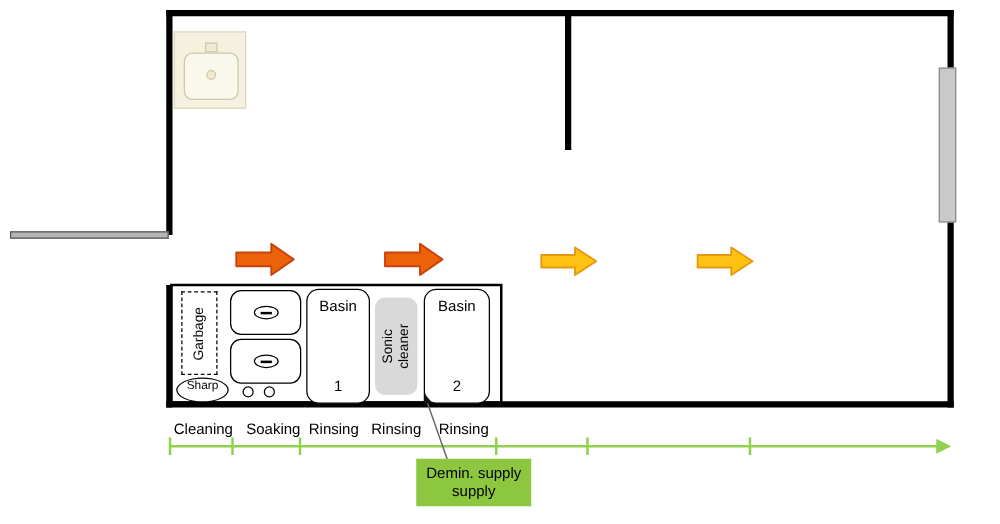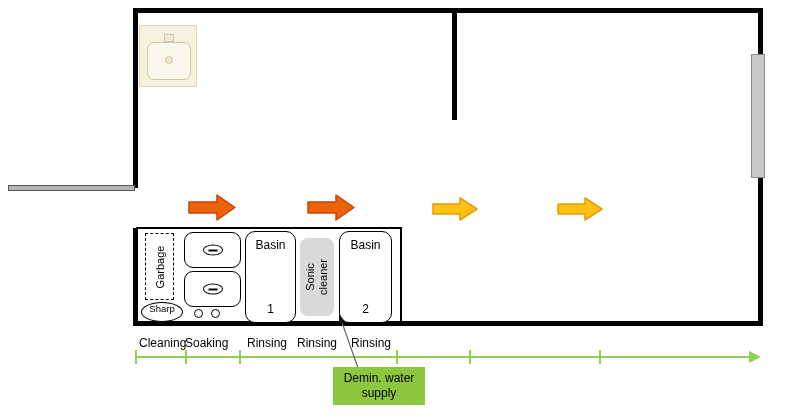--- a/index.html
+++ b/index.html
@@ -101,21 +101,21 @@
     <polygon points="1,9 29,9 29,2 47,14.5 29,27 29,20 1,20" stroke-width="1.5" stroke-linejoin="round" fill="#EB6209" stroke="#C8430B"></polygon>
   </svg>
   <svg class="abs" style="left:432px; top:196px;" width="47" height="26" viewBox="0 0 47 26">
     <polygon points="1,8 28,8 28,2 45,13 28,24 28,18 1,18" stroke-width="1.5" stroke-linejoin="round" fill="#FFC213" stroke="#E8980C"></polygon>
   </svg>
   <svg class="abs" style="left:557px; top:196px;" width="47" height="26" viewBox="0 0 47 26">
     <polygon points="1,8 28,8 28,2 45,13 28,24 28,18 1,18" stroke-width="1.5" stroke-linejoin="round" fill="#FFC213" stroke="#E8980C"></polygon>
   </svg>
 
   <div class="label" style="left:139px; top:336px;">Cleaning</div>
-  <div class="label" style="left:185px; top:336px;">Soaking</div>
+  <div class="label" style="left:197px; top:336px;">Soaking</div>
   <div class="label" style="left:247px; top:336px;">Rinsing</div>
   <div class="label" style="left:297px; top:336px;">Rinsing</div>
   <div class="label" style="left:351px; top:336px;">Rinsing</div>
 
   <svg class="abs" style="left:130px; top:348px;" width="636" height="18" viewBox="0 0 636 18">
     <g stroke-width="2" fill="none" stroke="#92D050">
       <line x1="6" y1="9" x2="620" y2="9"></line>
       <line x1="6" y1="2" x2="6" y2="16"></line>
       <line x1="56" y1="2" x2="56" y2="16"></line>
       <line x1="110" y1="2" x2="110" y2="16"></line>
@@ -125,17 +125,17 @@
     </g>
     <polygon points="619,3 631,9 619,15" fill="#92D050"></polygon>
   </svg>
 
   <svg class="abs" style="left:315px; top:300px;" width="66" height="72" viewBox="0 0 66 72">
     <line x1="43" y1="68" x2="27" y2="22.5" stroke="#666" stroke-width="1.2"></line>
     <polygon points="24,14 30,21.4 24,23.6" fill="#111"></polygon>
   </svg>
 
   <div class="abs" style="left: 333px; top: 367px; width: 92px; height: 38px; display: flex; flex-direction: column; align-items: center; justify-content: center; font-size: 12px; line-height: 1.25; text-align: center; background: rgb(141, 198, 63);">
-    <span>Demin. water</span>
+    <span>Demin. supply</span>
     <span>supply</span>
   </div>
 
 </div>
 
 </body></html>

